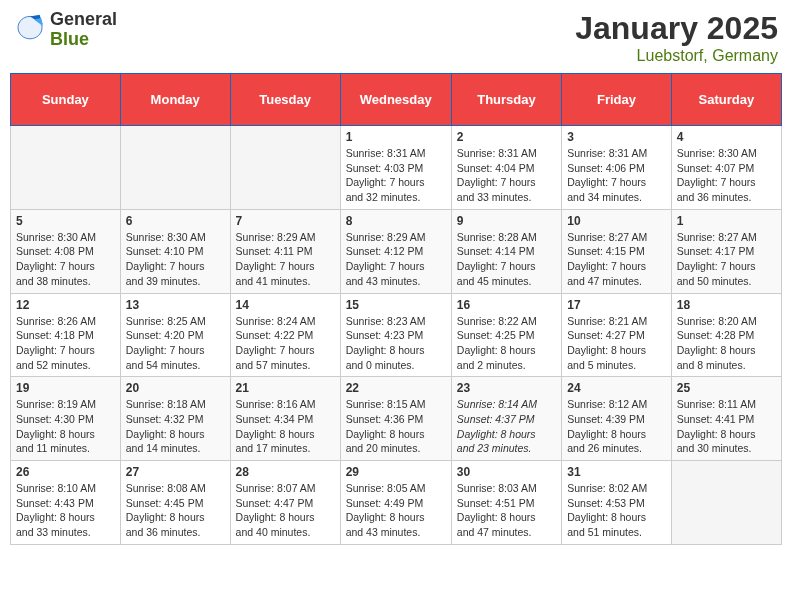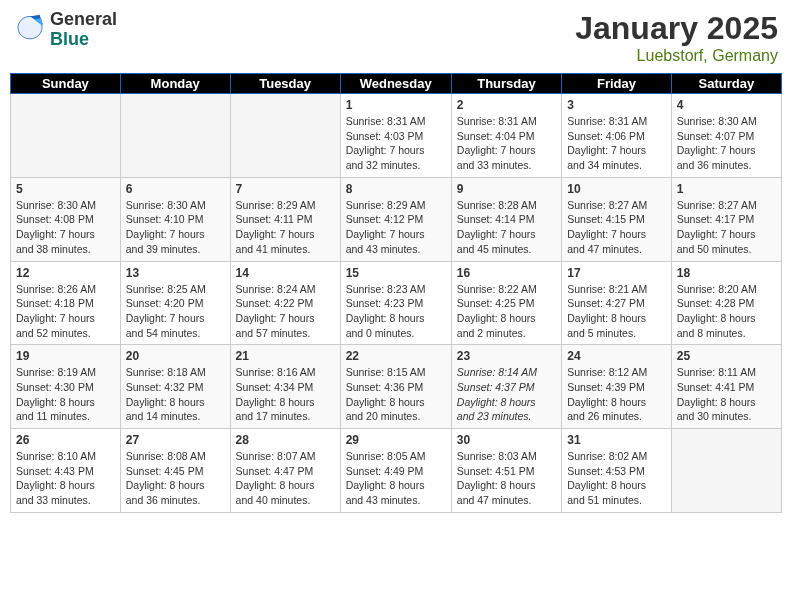--- a/index.html
+++ b/index.html
@@ -23,21 +23,21 @@
       gap: 4px;
     }
     .logo-text {
       display: flex;
       flex-direction: column;
       font-size: 18px;
       font-weight: bold;
       line-height: 1.1;
     }
     .logo-general { color: #333; }
-    .logo-blue { color: #0f766e; }
+    .logo-blue { color: #4d7c0f; }
     .logo-icon {
       width: 32px;
       height: 32px;
     }
     .title-block {
       text-align: right;
     }
     .month-title {
       font-size: 32px;
       font-weight: bold;
@@ -46,24 +46,24 @@
     .location {
       font-size: 16px;
       color: #4d7c0f;
     }
     .calendar {
       width: 100%;
       border-collapse: collapse;
       border: 1px solid #ccc;
     }
     .calendar th {
-      background-color: #000000;
+      background-color: #ef4444;
       color: #fff;
       text-align: center;
-      padding: 2px 4px;
+      padding: 18px 4px;
       font-size: 13px;
       border: 1px solid #1565c0;
     }
     .calendar td {
       vertical-align: top;
       border: 1px solid #ccc;
       padding: 4px 5px;
       width: 113px;
       min-height: 80px;
       font-size: 11px;

